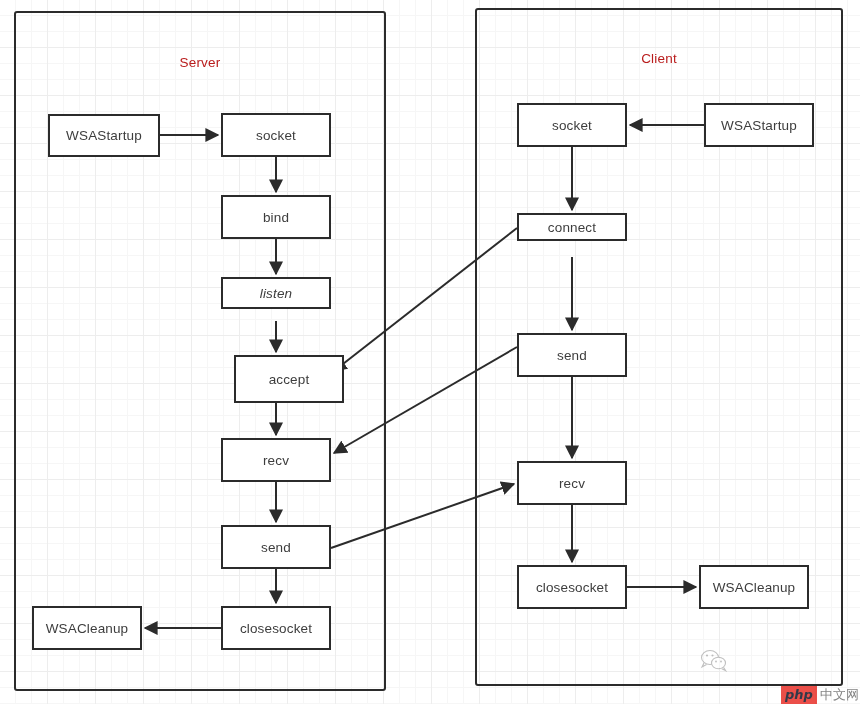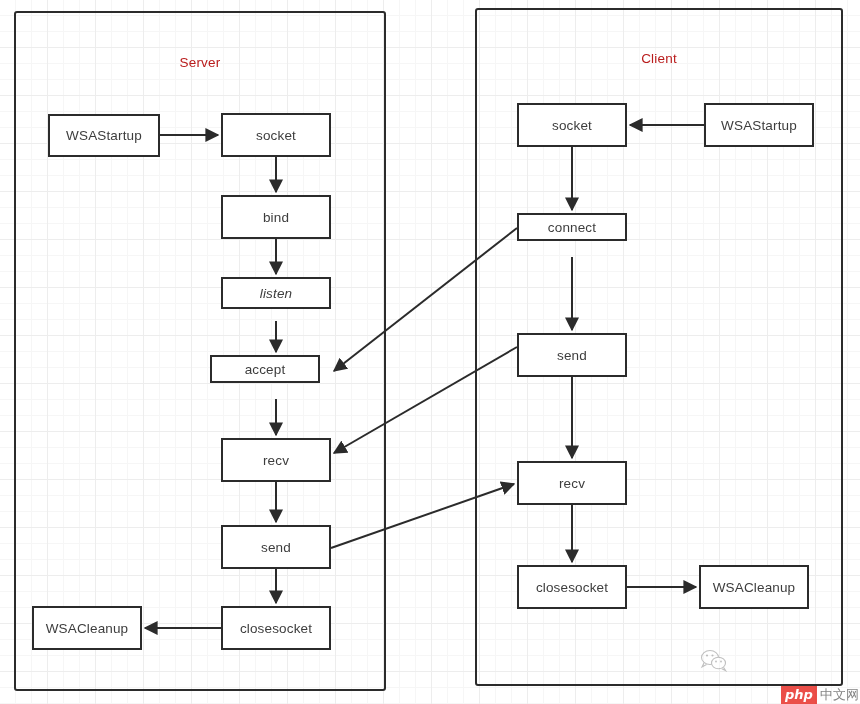--- a/index.html
+++ b/index.html
@@ -65,21 +65,21 @@
     white-space:nowrap;
   }
   #php-badge{
     position:absolute;
     left:781px;top:686px;
     display:flex;align-items:center;
     height:18px;
     opacity:.85;
   }
   #php-badge .php-tag{
-    background:#e8312a;color:#ffffff;
+    background:#e8312a;color:#0f172a;
     font-style:italic;font-weight:bold;
     font-size:13px;line-height:18px;
     padding:0 4px;
     font-family:"DejaVu Sans",sans-serif;
   }
   #php-badge .cn-tag{
     color:#6f6f6f;
     font-size:13px;line-height:18px;
     padding:0 3px;
     font-family:"DejaVu Sans",sans-serif;
@@ -124,21 +124,21 @@
 <div class="panel" id="panel-server" style="left: 14px; top: 11px; width: 372px; height: 680px;"></div>
 <div class="panel-title" id="panel-server-title" style="left: 140px; top: 55px; width: 120px;">Server</div>
 
 <div class="panel" id="panel-client" style="left: 475px; top: 8px; width: 368px; height: 678px;"></div>
 <div class="panel-title" id="panel-client-title" style="left: 599px; top: 51px; width: 120px;">Client</div>
 
 <div class="node" style="left: 48px; top: 114px; width: 112px; height: 43px;">WSAStartup</div>
 <div class="node" style="left: 221px; top: 113px; width: 110px; height: 44px;">socket</div>
 <div class="node" style="left: 221px; top: 195px; width: 110px; height: 44px;">bind</div>
 <div class="node" style="left: 221px; top: 277px; width: 110px; height: 32px; font-style: italic;">listen</div>
-<div class="node" style="left: 210px; top: 355px; width: 110px; height: 28px;">accept</div>
+<div class="node" style="left: 234px; top: 355px; width: 110px; height: 48px;">accept</div>
 <div class="node" style="left: 221px; top: 438px; width: 110px; height: 44px;">recv</div>
 <div class="node" style="left: 221px; top: 525px; width: 110px; height: 44px;">send</div>
 <div class="node" style="left: 221px; top: 606px; width: 110px; height: 44px;">closesocket</div>
 <div class="node" style="left: 32px; top: 606px; width: 110px; height: 44px;">WSACleanup</div>
 <div class="node" style="left: 517px; top: 103px; width: 110px; height: 44px;">socket</div>
 <div class="node" style="left: 704px; top: 103px; width: 110px; height: 44px;">WSAStartup</div>
 <div class="node" style="left: 517px; top: 213px; width: 110px; height: 28px;">connect</div>
 <div class="node" style="left: 517px; top: 333px; width: 110px; height: 44px;">send</div>
 <div class="node" style="left: 517px; top: 461px; width: 110px; height: 44px;">recv</div>
 <div class="node" style="left: 517px; top: 565px; width: 110px; height: 44px;">closesocket</div>

